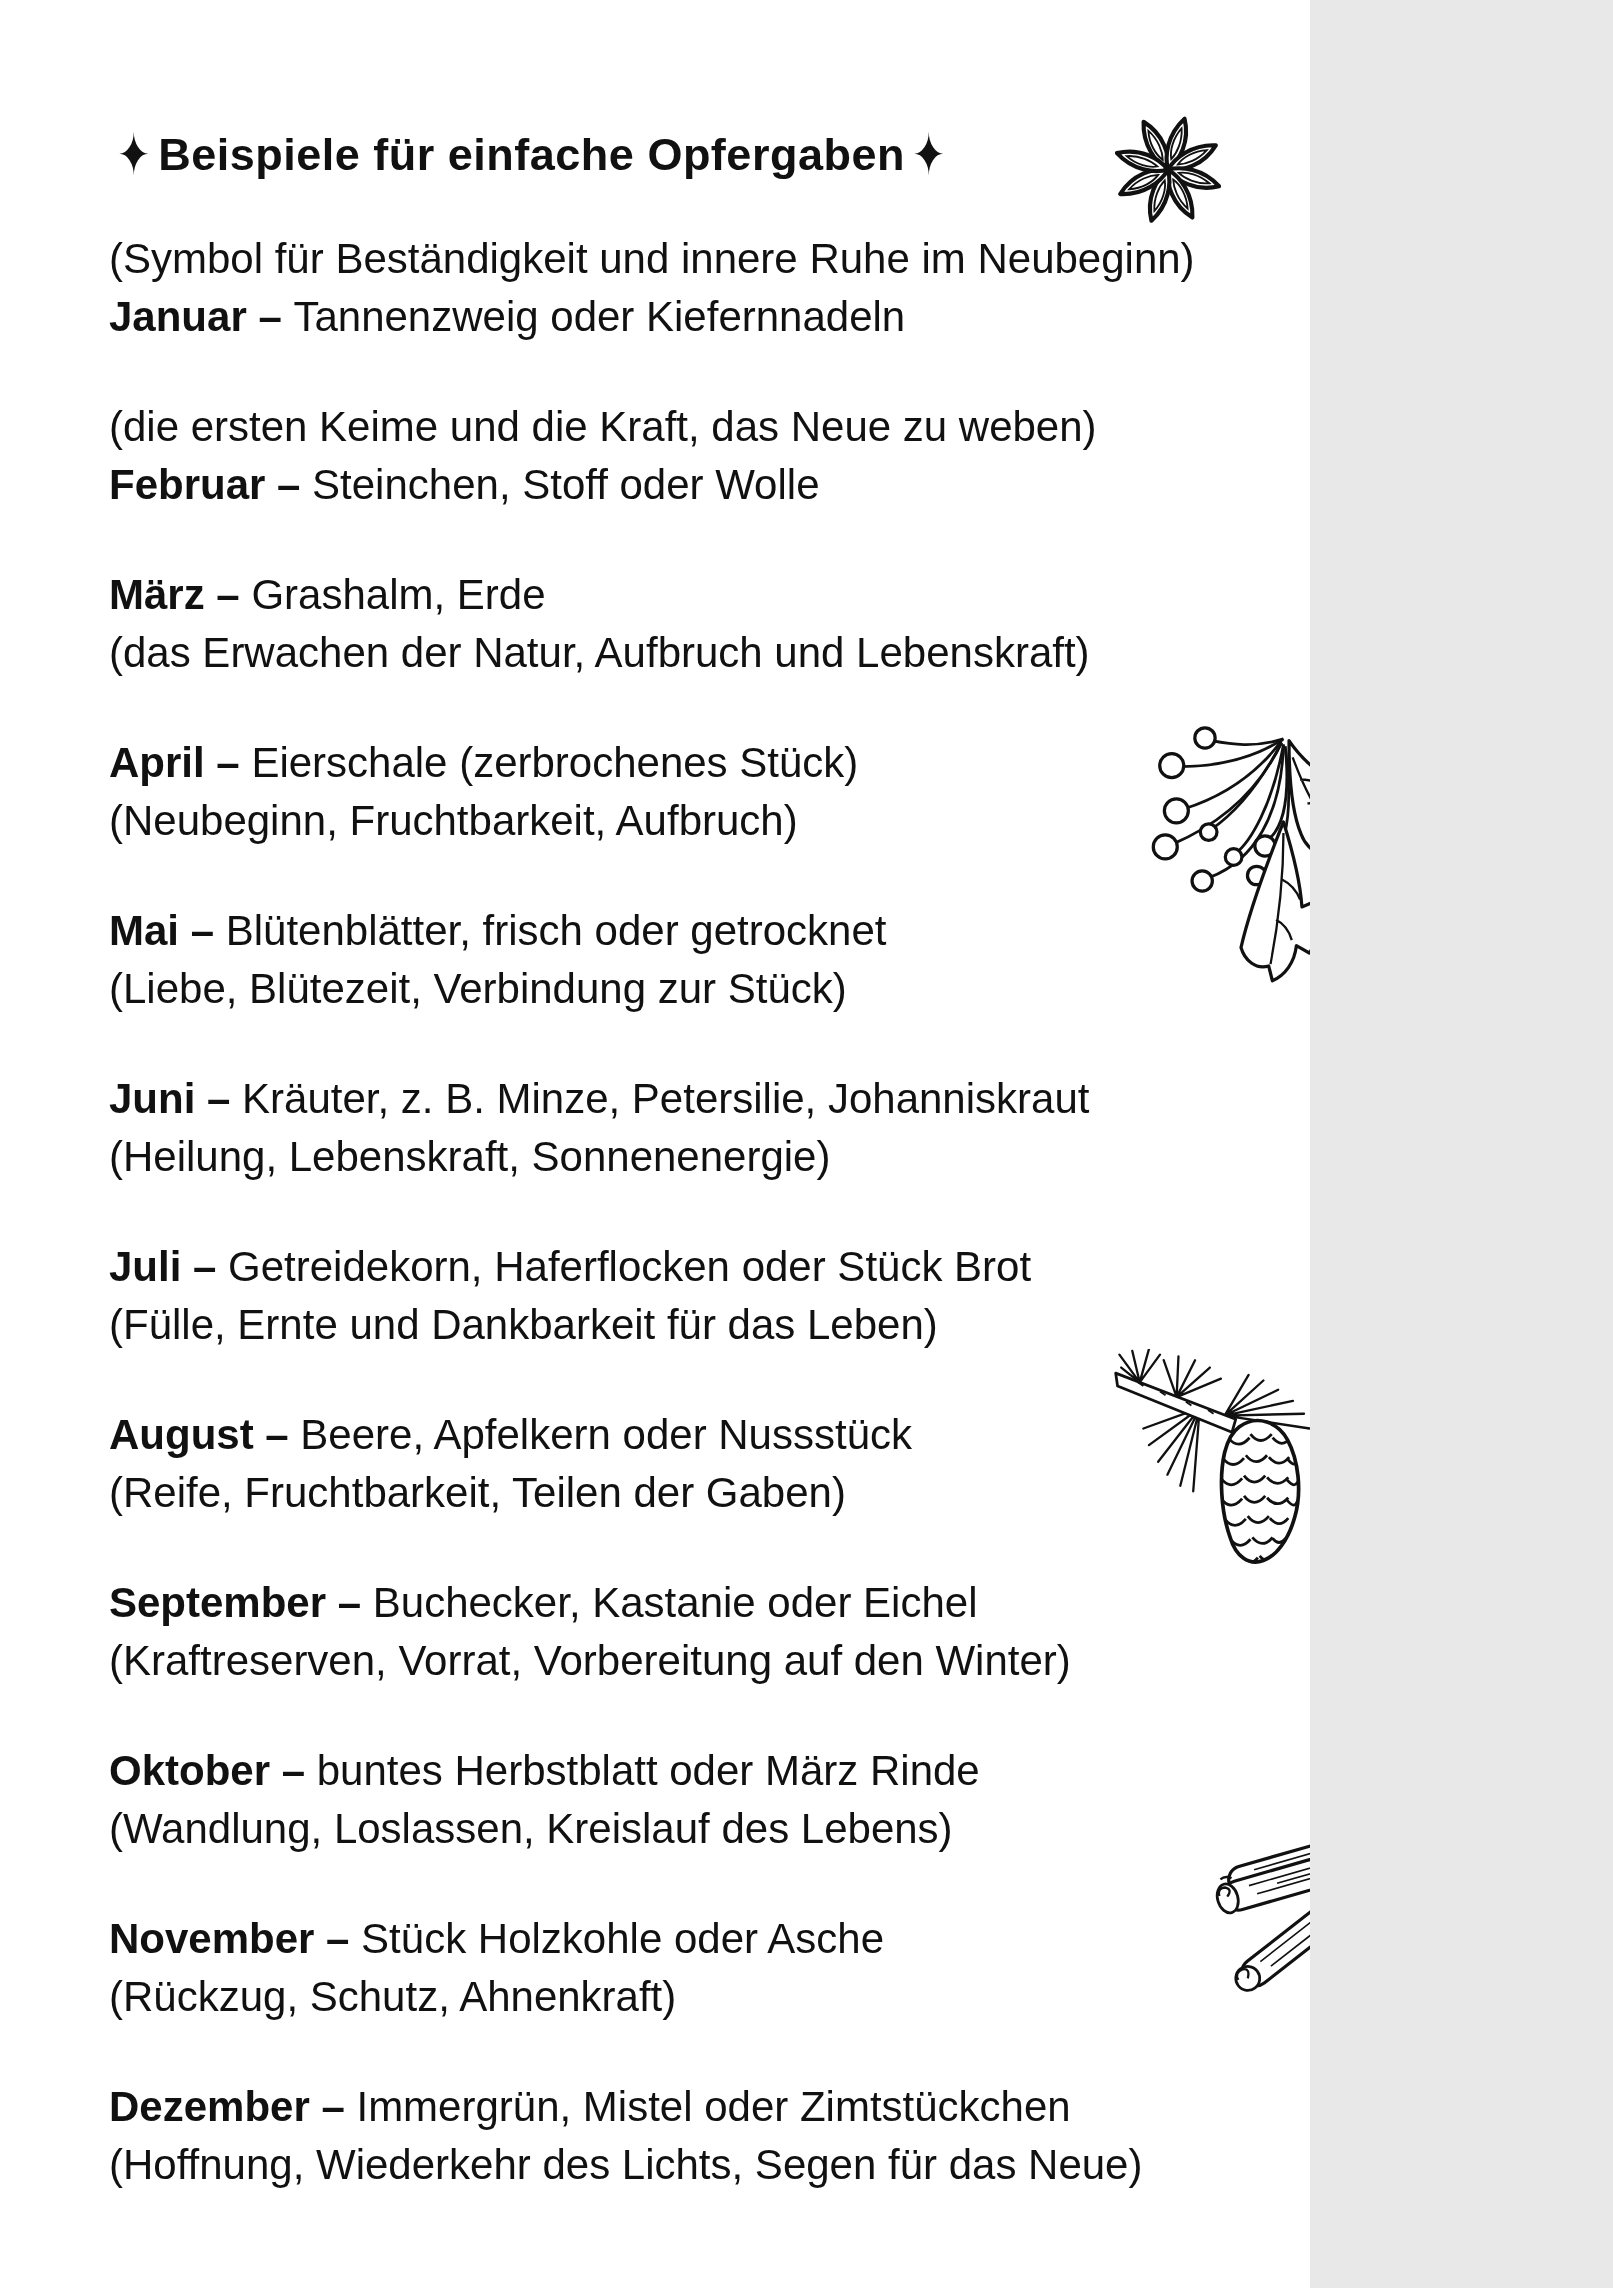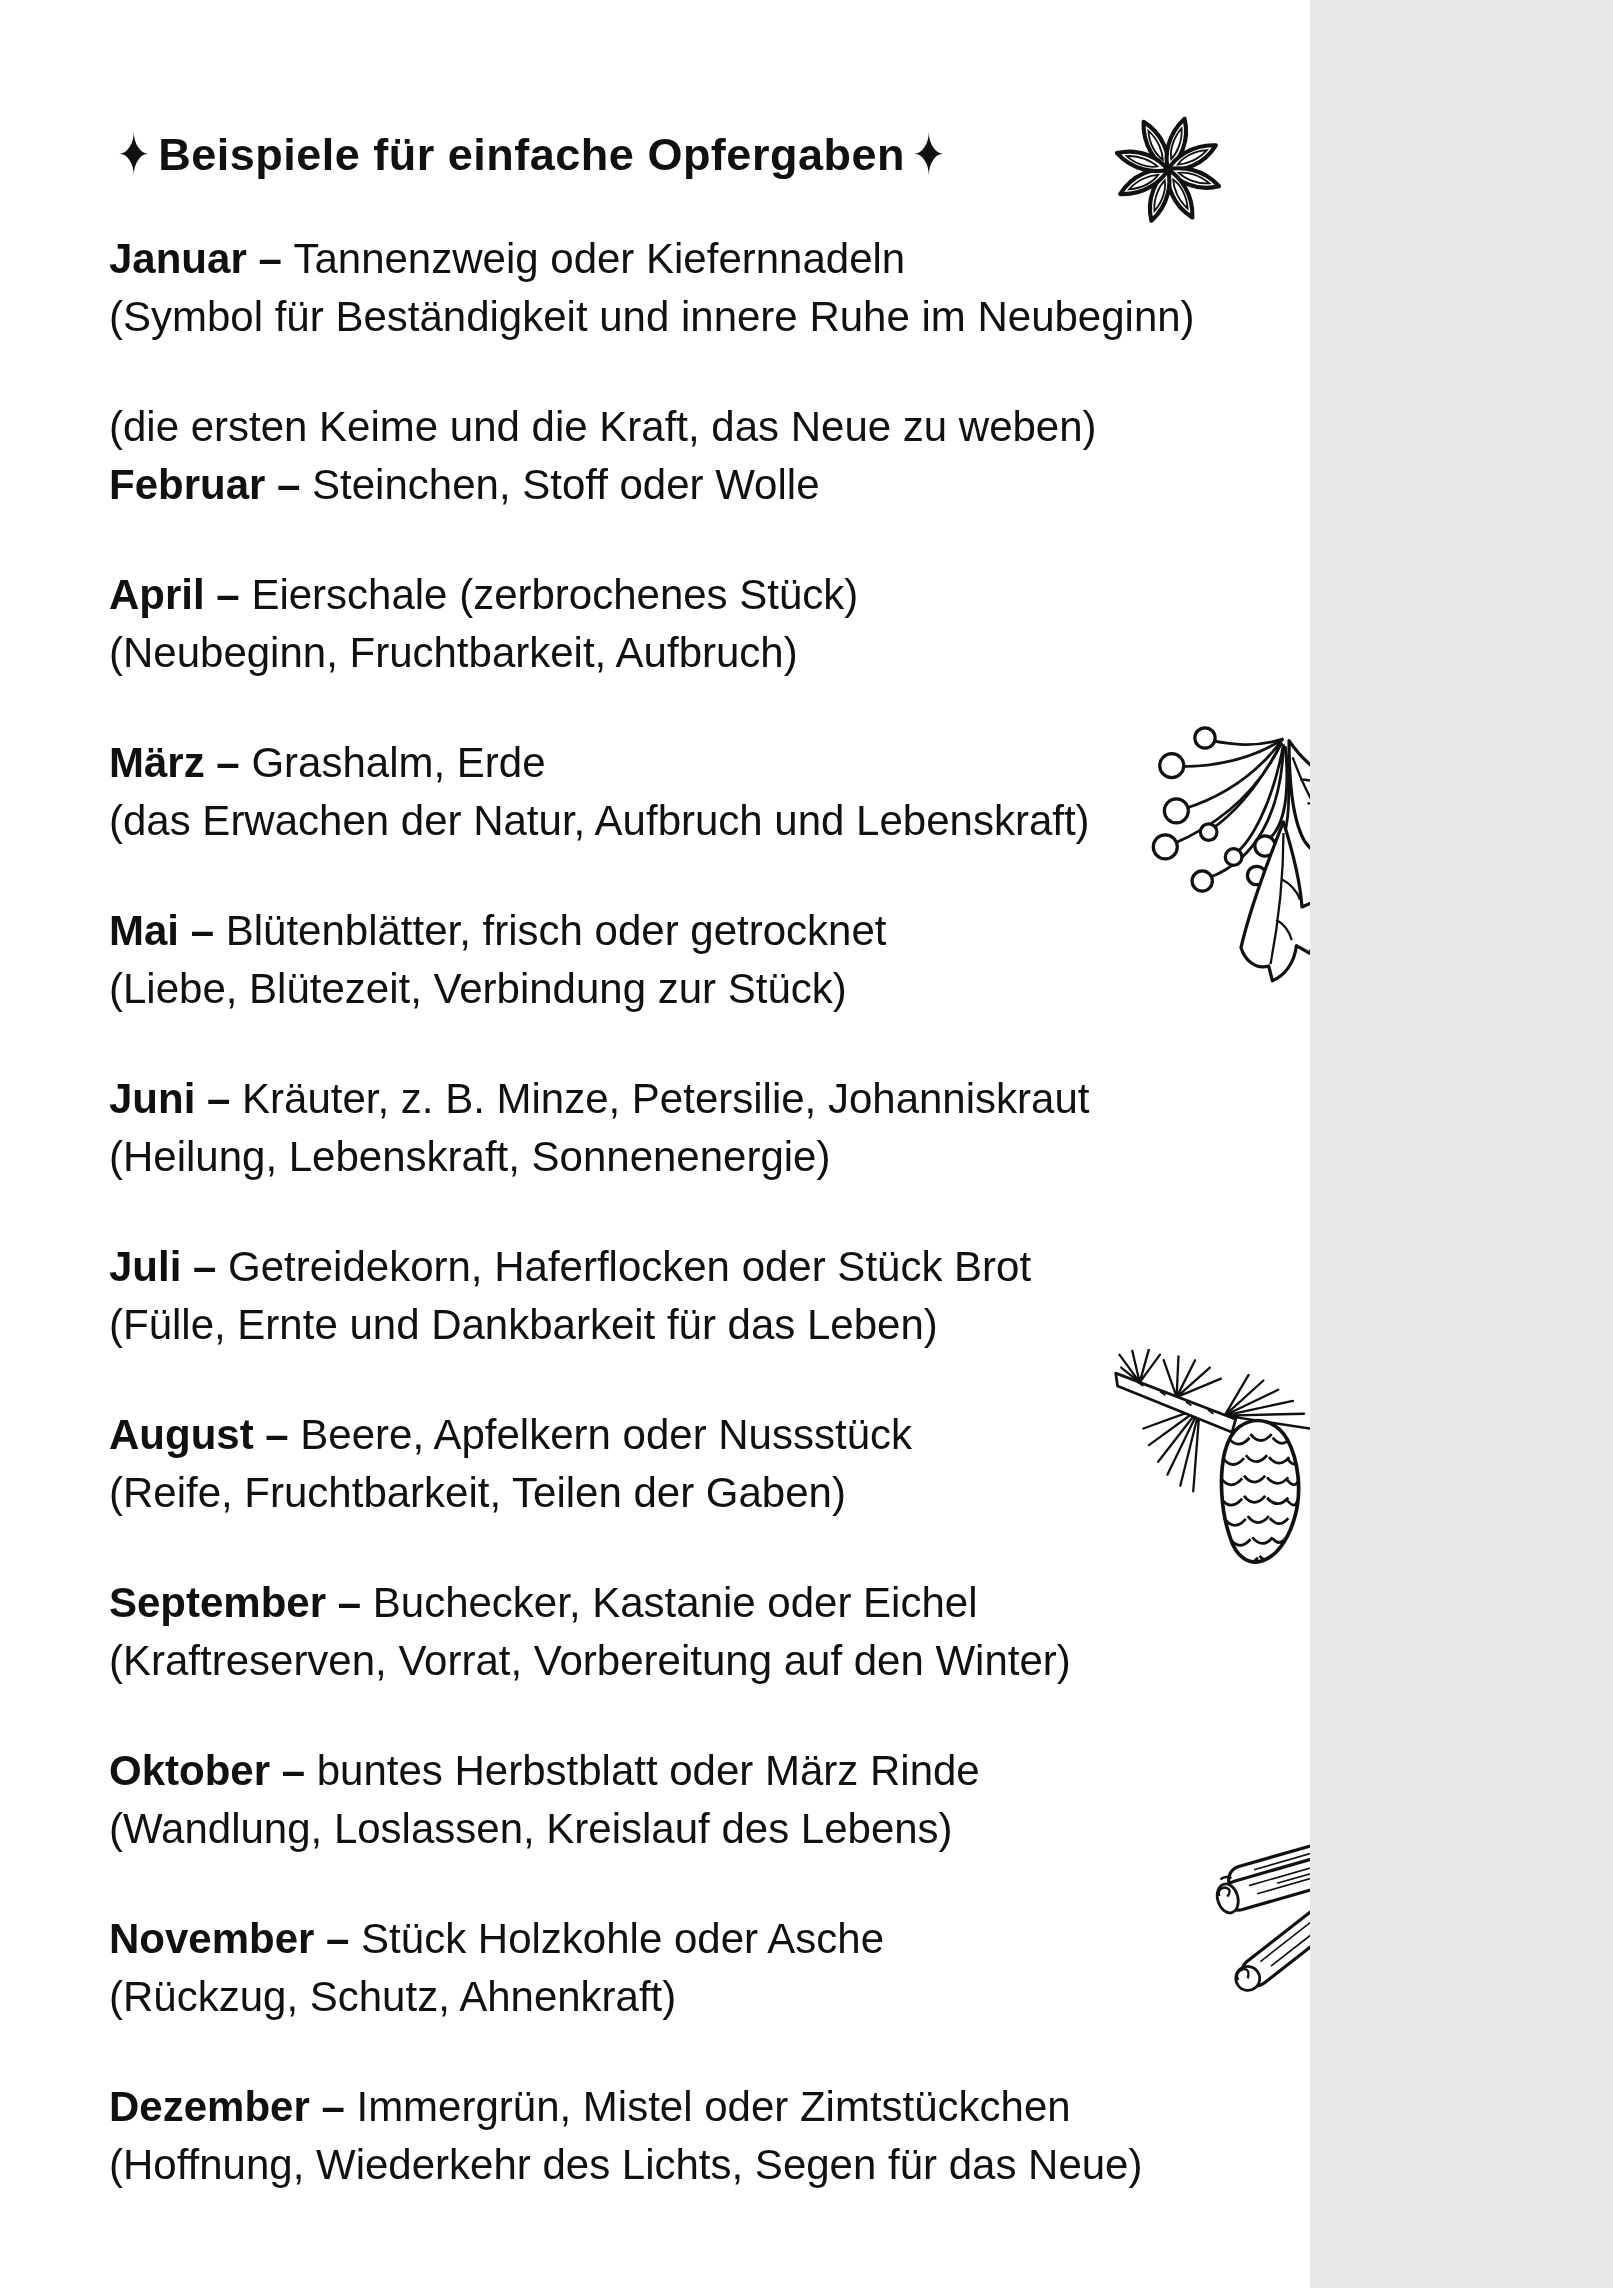--- a/index.html
+++ b/index.html
@@ -47,37 +47,37 @@
 
 <div class="page">
 
   <div class="content">
 
     <h1 class="doc-title"><span class="sparkle">✦</span><span>Beispiele für einfache Opfergaben</span><span class="sparkle">✦</span></h1>
 
     <div>
 
       <div class="month-block">
+        <p>(Symbol für Beständigkeit und innere Ruhe im Neubeginn)</p>
         <p><span class="month-name">Januar</span><span class="month-sep"> – </span><span>Tannenzweig oder Kiefernnadeln</span></p>
-        <p>(Symbol für Beständigkeit und innere Ruhe im Neubeginn)</p>
       </div>
 
       <div class="month-block">
         <p>(die ersten Keime und die Kraft, das Neue zu weben)</p>
         <p><span class="month-name">Februar</span><span class="month-sep"> – </span><span>Steinchen, Stoff oder Wolle</span></p>
       </div>
 
       <div class="month-block">
+        <p><span class="month-name">März</span><span class="month-sep"> – </span><span>Grashalm, Erde</span></p>
+        <p>(das Erwachen der Natur, Aufbruch und Lebenskraft)</p>
+      </div>
+
+      <div class="month-block">
         <p><span class="month-name">April</span><span class="month-sep"> – </span><span>Eierschale (zerbrochenes Stück)</span></p>
         <p>(Neubeginn, Fruchtbarkeit, Aufbruch)</p>
-      </div>
-
-      <div class="month-block">
-        <p><span class="month-name">März</span><span class="month-sep"> – </span><span>Grashalm, Erde</span></p>
-        <p>(das Erwachen der Natur, Aufbruch und Lebenskraft)</p>
       </div>
 
       <div class="month-block">
         <p><span class="month-name">Mai</span><span class="month-sep"> – </span><span>Blütenblätter, frisch oder getrocknet</span></p>
         <p>(Liebe, Blütezeit, Verbindung zur Stück)</p>
       </div>
 
       <div class="month-block">
         <p><span class="month-name">Juni</span><span class="month-sep"> – </span><span>Kräuter, z. B. Minze, Petersilie, Johanniskraut</span></p>
         <p>(Heilung, Lebenskraft, Sonnenenergie)</p>

